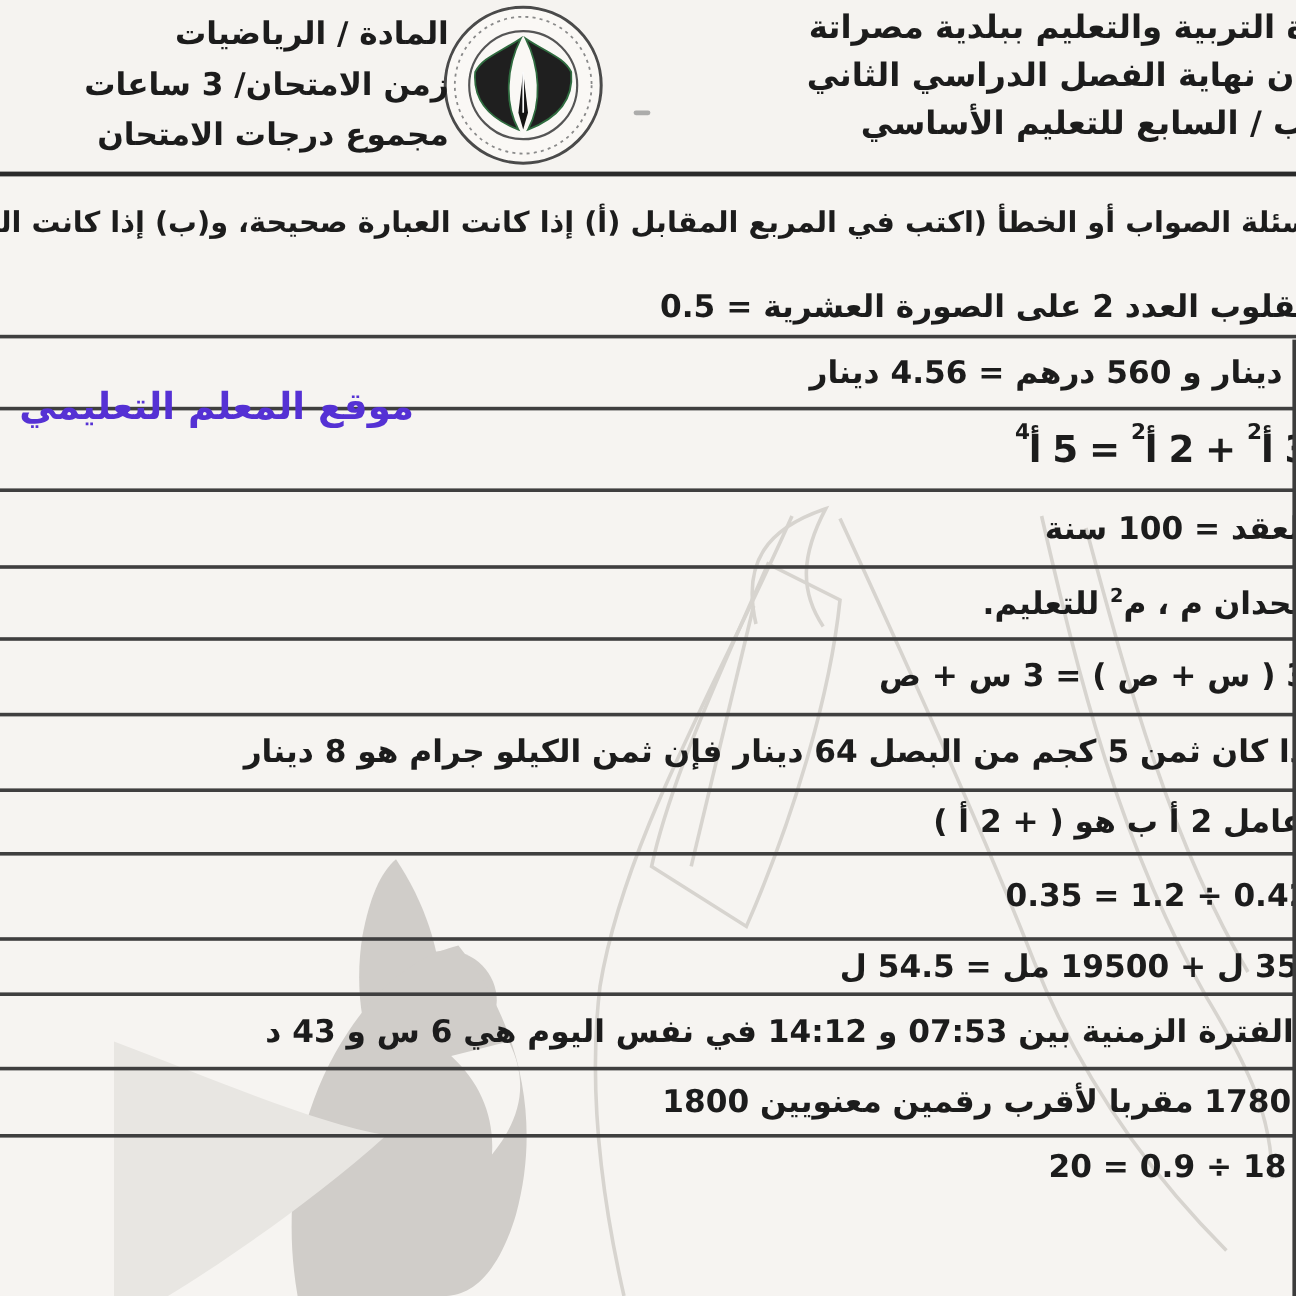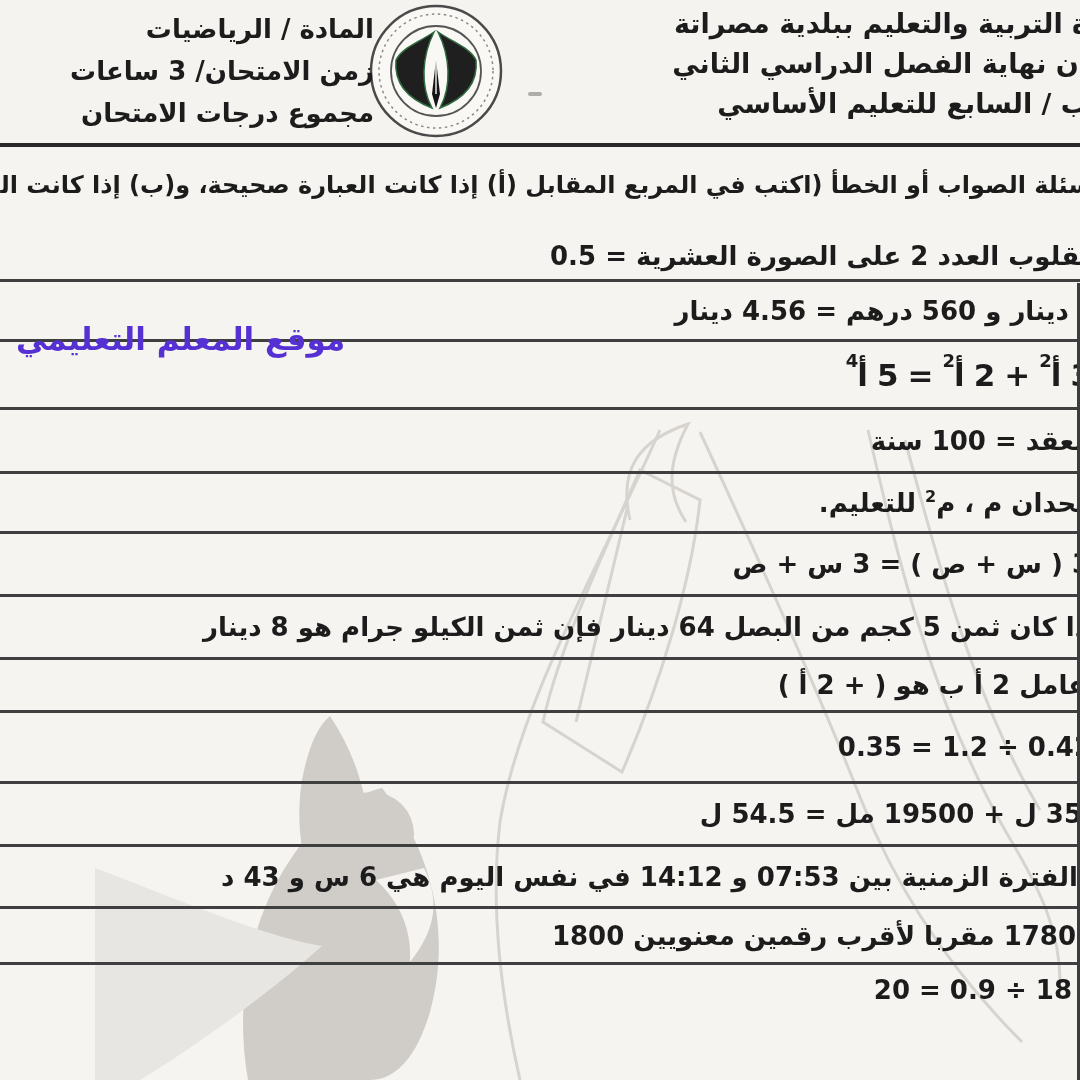--- a/index.html
+++ b/index.html
@@ -25,21 +25,21 @@
   .row{box-sizing:border-box;width:1080px;border-bottom:3px solid #3f3f3f;
     display:flex;align-items:center;justify-content:flex-end;
     font-weight:bold;font-size:26px;white-space:nowrap;}
   .block-instr{box-sizing:border-box;height:135px;border-bottom:3px solid #3f3f3f;position:relative;}
   .instr-text{position:absolute;top:24px;right:-12px;direction:rtl;
     font-weight:bold;font-size:24px;white-space:nowrap;}
   .q1-text{position:absolute;bottom:8px;right:-16px;direction:rtl;
     font-weight:bold;font-size:26px;white-space:nowrap;}
   .r2{height:60px}.r3{height:68px}.r4{height:64px}.r5{height:60px}
   .r6{height:63px}.r7{height:63px}.r8{height:53px}.r9{height:71px}
-  .r10{height:63px}.r11{height:62px}.r12{height:61px}.r13{height:56px}
+  .r10{height:46px}.r11{height:62px}.r12{height:61px}.r13{height:56px}
   .r14{height:50px;border-bottom:none;padding-left:40px;}
   .qtext{direction:rtl;}
   .mr2{margin-right:-16px}.mr4{margin-right:-4px}.mr5{margin-right:-6px}
   .mr6{margin-right:-10px}.mr7{margin-right:-8px}.mr8{margin-right:-6px}
   .mr9{margin-right:-12px}.mr10{margin-right:-2px}.mr11{margin-right:2px}
   .mr12{margin-right:6px}.mr13{margin-right:4px}.mr14{margin-right:8px}
   .ltr{direction:ltr;}
   
   .eq{display:inline-flex;direction:ltr;align-items:flex-end;gap:9px;
       font-size:31px;font-weight:bold;margin-right:-12px;}

